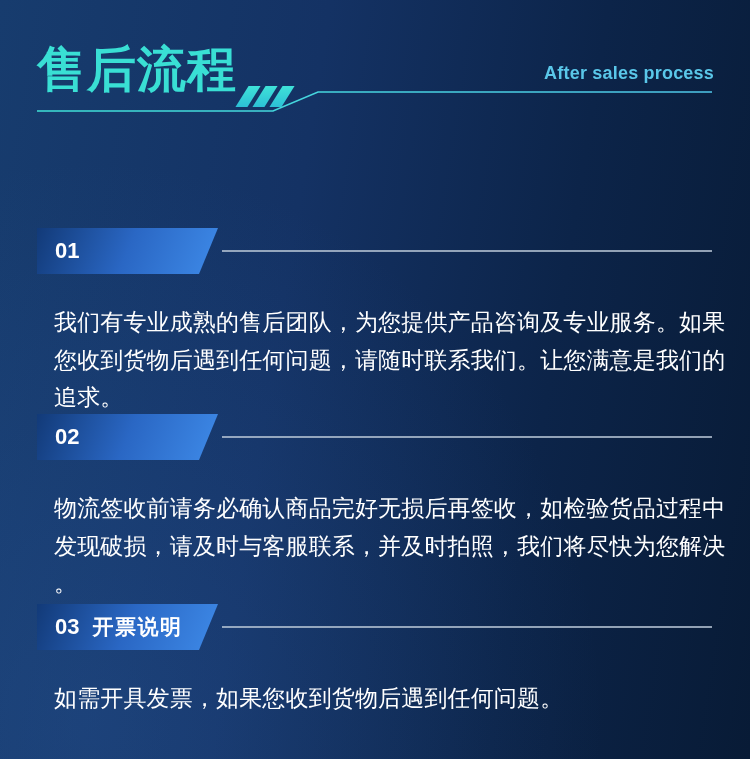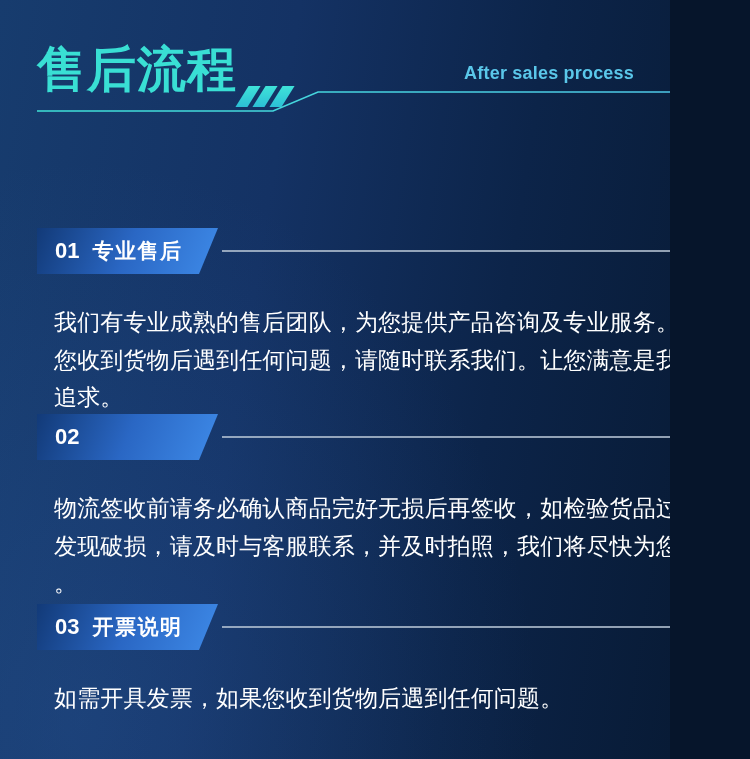--- a/index.html
+++ b/index.html
@@ -1,18 +1,18 @@
 <!DOCTYPE html>
 <html><head>
 <meta charset="utf-8">
 <style>
   html,body{margin:0;padding:0;background:#06152b;}
   .page{
     position:relative;
-    width:670px;height:759px;
+    width:750px;height:759px;
     overflow:hidden;
     font-family:"Liberation Sans", sans-serif;
     background:
       radial-gradient(ellipse at 12% 95%, rgba(45,95,165,.30), rgba(0,0,0,0) 55%),
       linear-gradient(99deg,#173c6e 0%,#143264 38%,#0c2449 70%,#081b36 100%);
   }
 
   
   .title{
     position:absolute;left:37px;top:41px;
@@ -80,21 +80,20 @@
     </defs>
     <polyline points="37,111 273,111 318,92 712,92" fill="none" stroke="url(#lineGrad)" stroke-width="1.6"></polyline>
   </svg>
 
   <div class="en-label">After sales process</div>
 
 
   <section class="section s1">
     <div class="badge">
       <span class="num">01</span>
-      <span class="lab">专业售后</span>
     </div>
     <div class="sep"></div>
     <p class="body-text">我们有专业成熟的售后团队，为您提供产品咨询及专业服务。如果您收到货物后遇到任何问题，请随时联系我们。让您满意是我们的追求。</p>
   </section>
 
   <section class="section s2">
     <div class="badge">
       <span class="num">02</span>
     </div>
     <div class="sep"></div>

